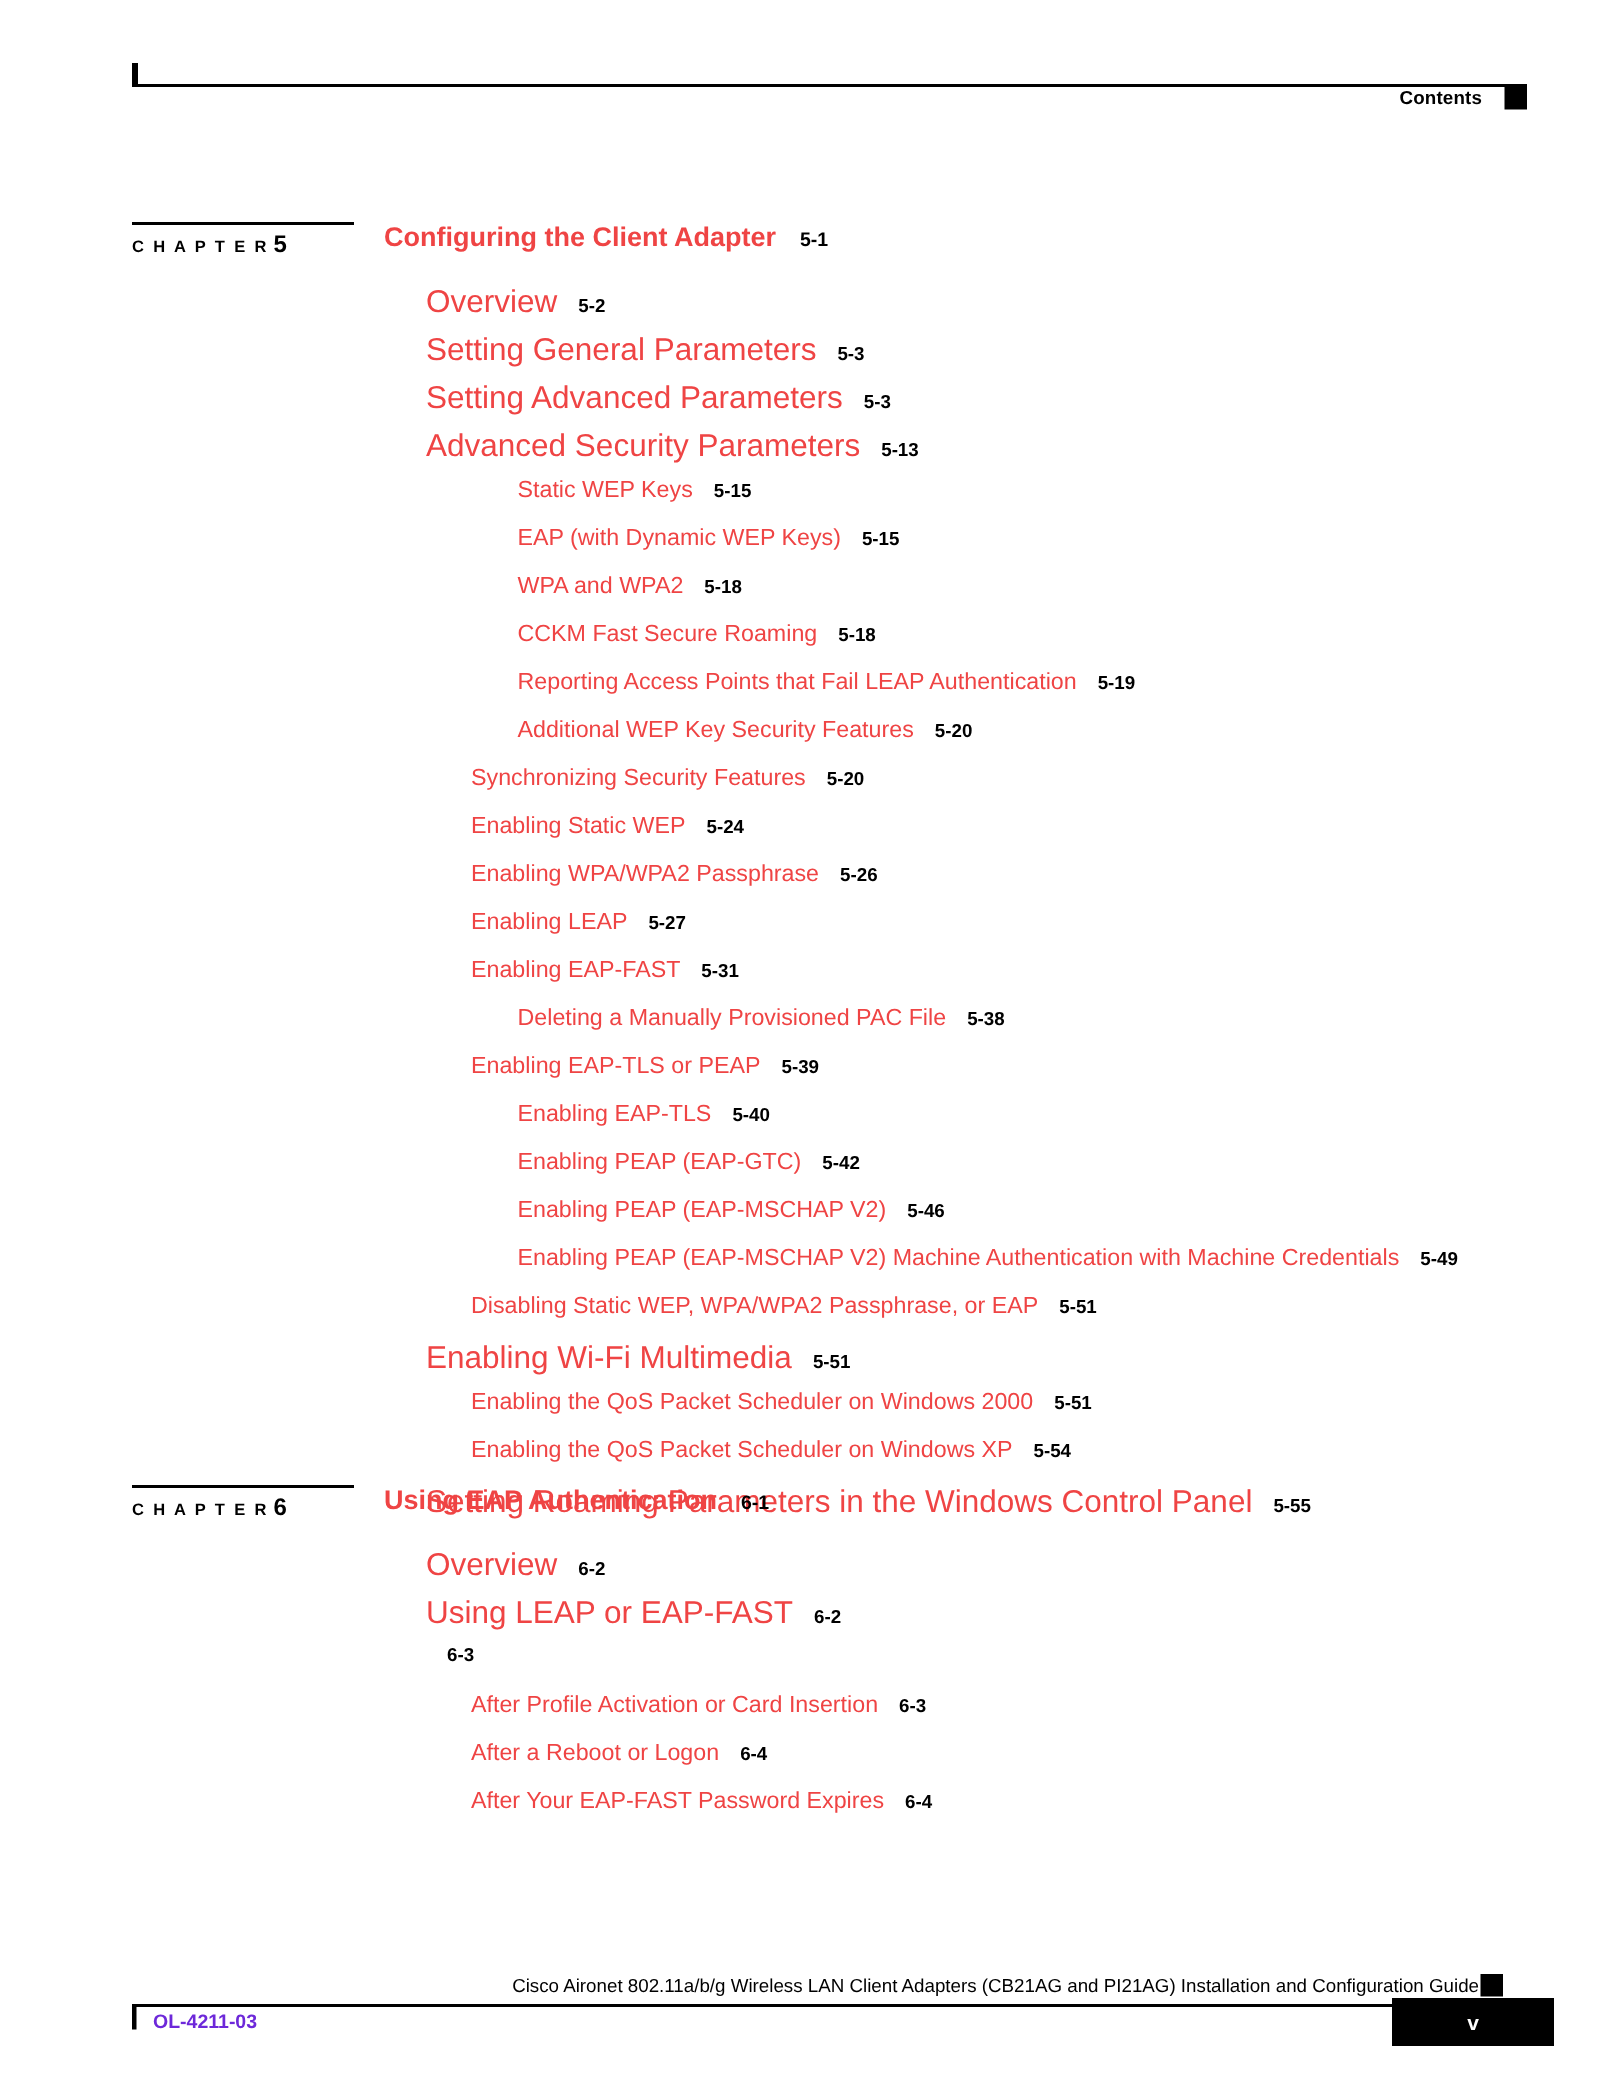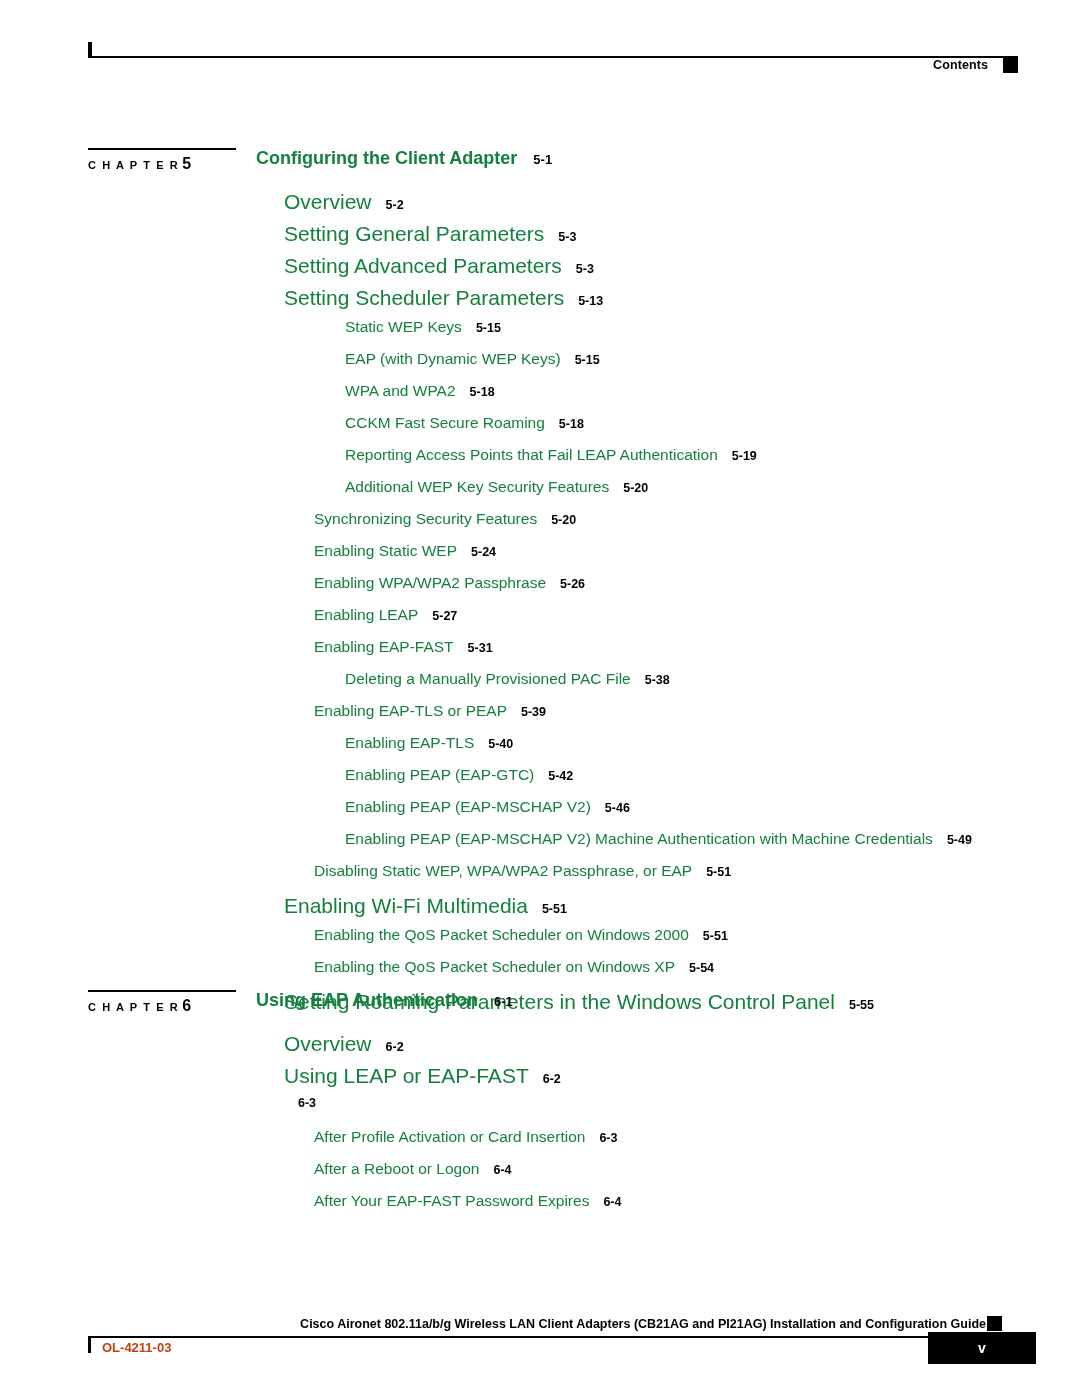--- a/index.html
+++ b/index.html
@@ -97,21 +97,21 @@
     width: 762px;
   }
 
   .row {
     height: 32px;
     display: flex;
     align-items: baseline;
     white-space: nowrap;
   }
   .row .title {
-    color: #15803d;
+    color: #ef4444;
     font-size: 16.5px;
     font-weight: normal;
   }
   .row .page {
     color: #000000;
     font-size: 12.5px;
     font-weight: bold;
     margin-left: 14px;
   }
 
@@ -159,39 +159,39 @@
     top: 26px;
     width: 3px;
     height: 17px;
     background: #000000;
   }
   .footer-title {
     position: absolute;
     right: 32px;
     top: 7px;
     font-size: 12.5px;
-    font-weight: bold;
+    font-weight: normal;
     color: #000000;
     white-space: nowrap;
   }
   .footer-square {
     position: absolute;
     right: 16px;
     top: 6px;
     width: 15px;
     height: 15px;
     background: #000000;
   }
   .footer-docid {
     position: absolute;
     left: 14px;
     top: 30px;
     font-size: 13px;
     font-weight: bold;
-    color: #c2410c;
+    color: #6d28d9;
     white-space: nowrap;
   }
   .footer-pagebox {
     position: absolute;
     right: -18px;
     top: 22px;
     width: 108px;
     height: 32px;
     background: #000000;
     color: #ffffff;
@@ -229,21 +229,21 @@
         </div>
         <div class="row level-1">
           <span class="title">Setting General Parameters</span>
           <span class="page">5-3</span>
         </div>
         <div class="row level-1">
           <span class="title">Setting Advanced Parameters</span>
           <span class="page">5-3</span>
         </div>
         <div class="row level-1">
-          <span class="title">Setting Scheduler Parameters</span>
+          <span class="title">Advanced Security Parameters</span>
           <span class="page">5-13</span>
         </div>
         <div class="row level-3">
           <span class="title">Static WEP Keys</span>
           <span class="page">5-15</span>
         </div>
         <div class="row level-3">
           <span class="title">EAP (with Dynamic WEP Keys)</span>
           <span class="page">5-15</span>
         </div>

